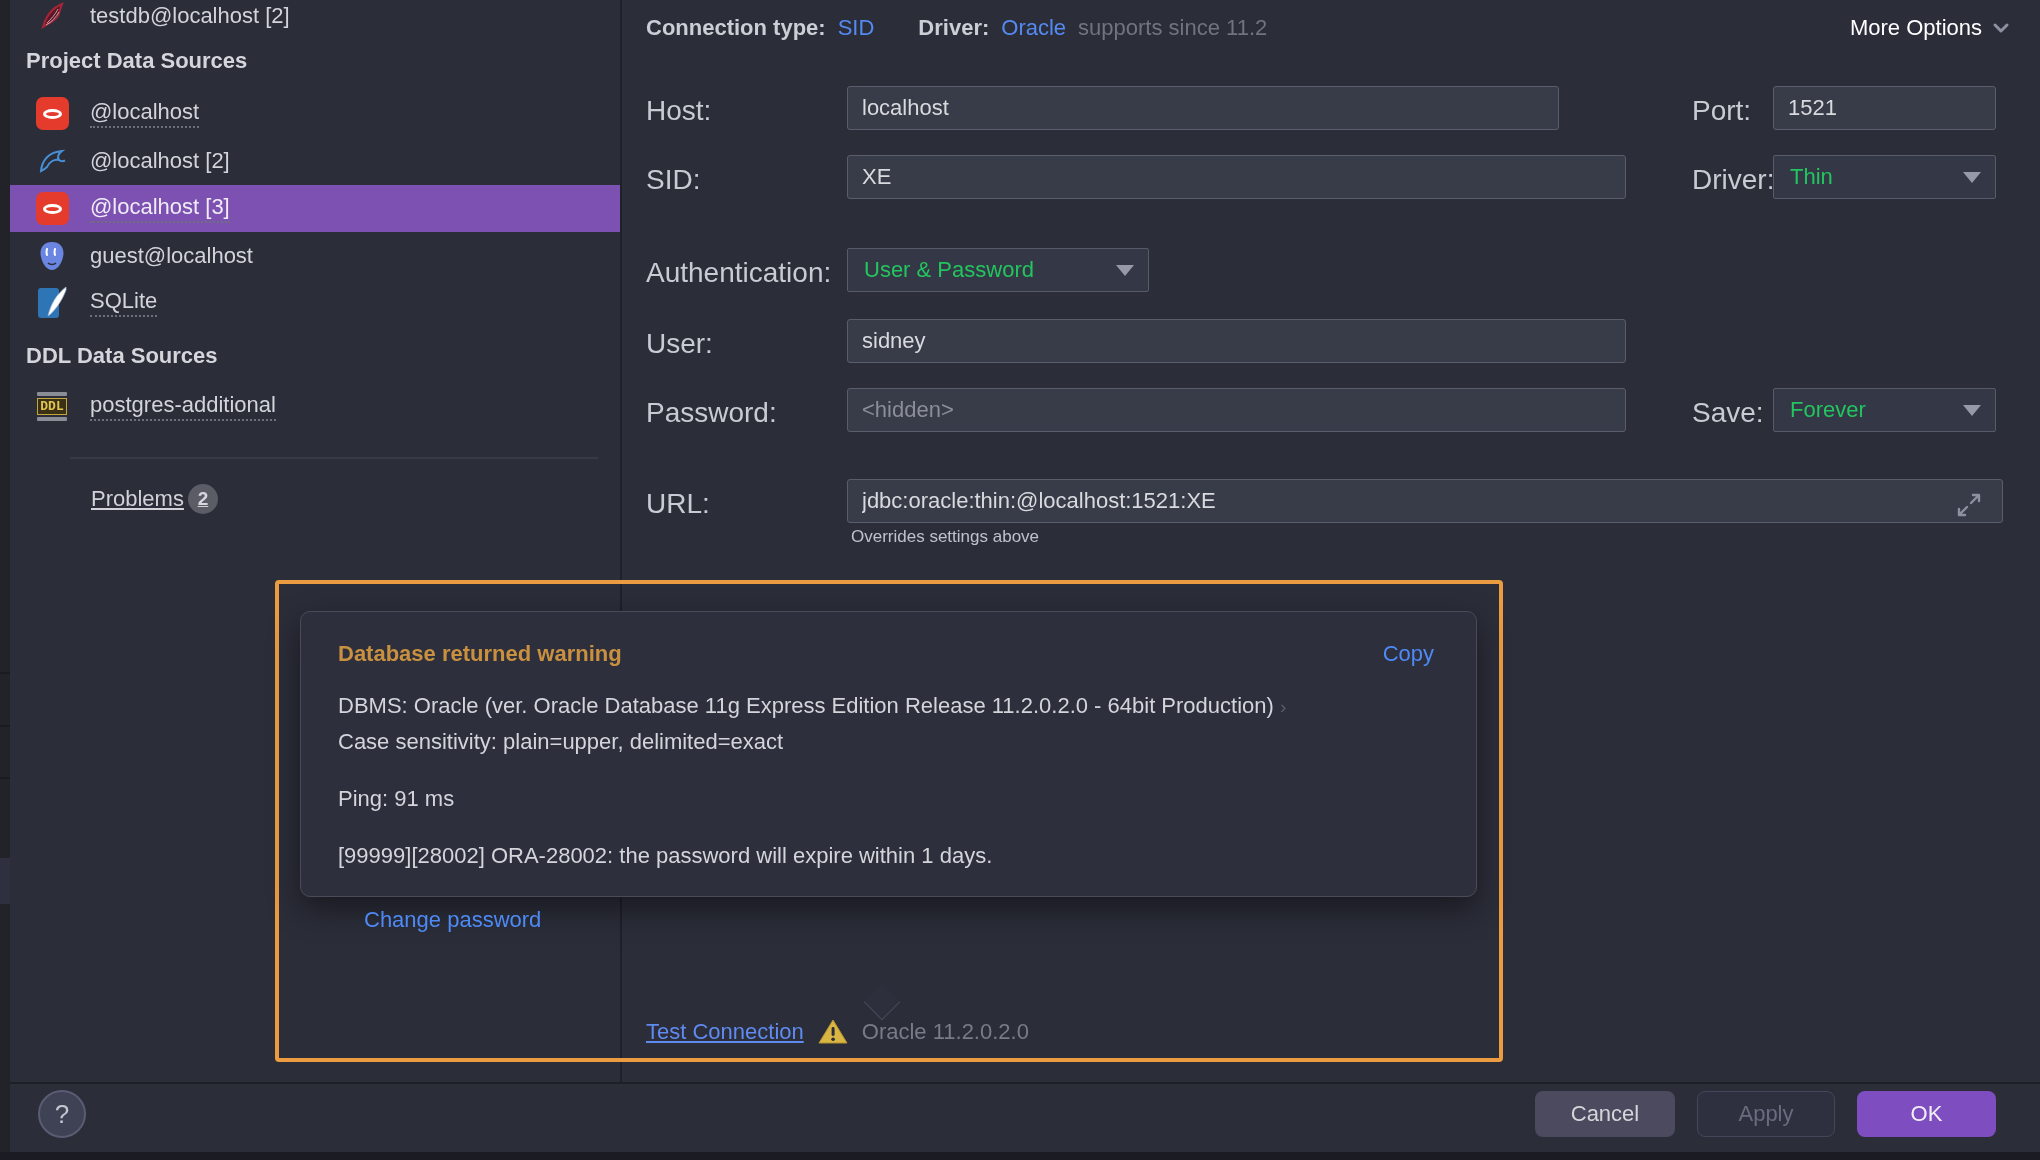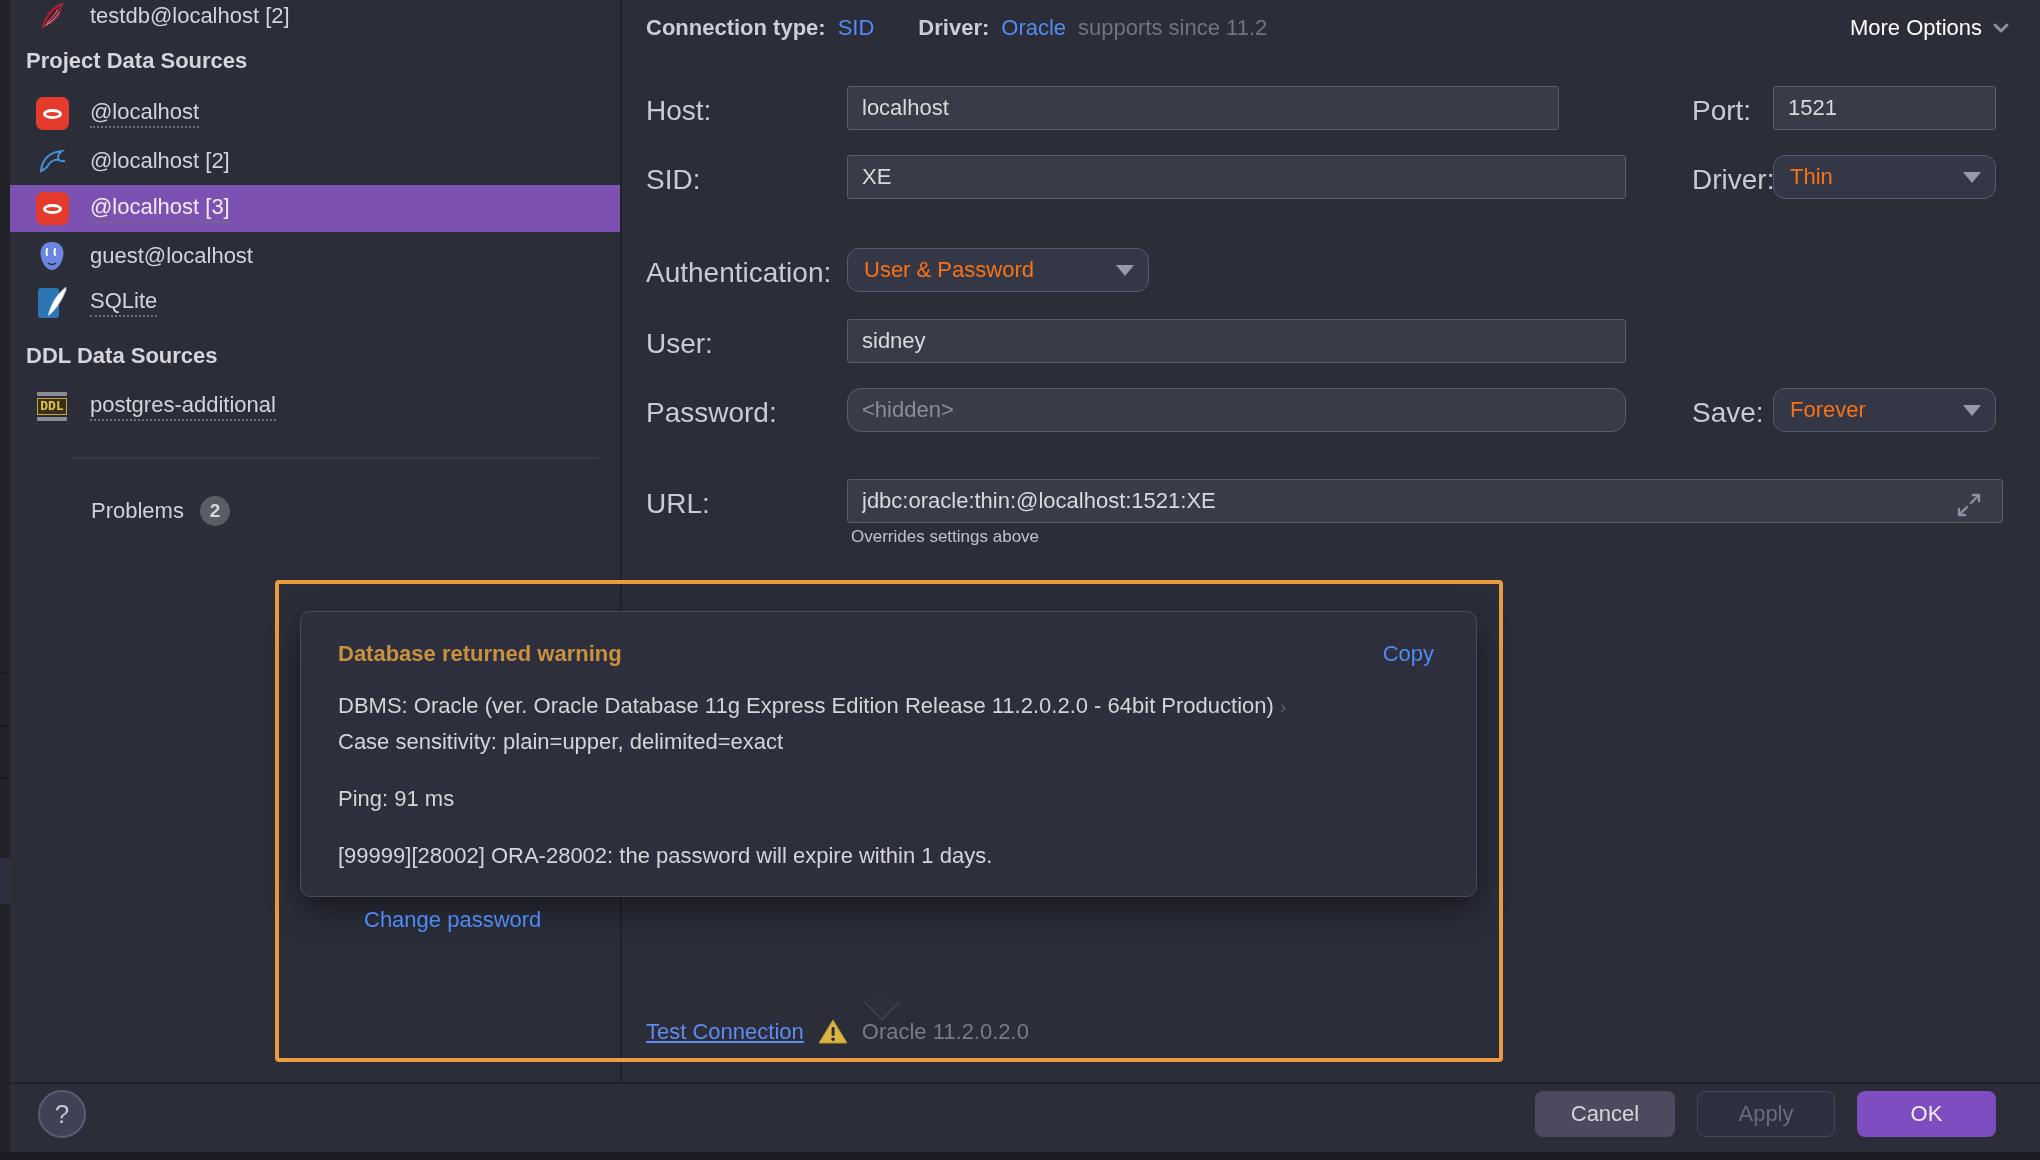--- a/index.html
+++ b/index.html
@@ -32,21 +32,21 @@
   .oracle-sq { width:33px; height:33px; background:#e43b2c; border-radius:7px;
     display:flex; align-items:center; justify-content:center; }
   .oracle-sq i { display:block; width:19px; height:10px; border:3.5px solid #fff; border-radius:50%; }
 
   .ddl-icon { display:flex; flex-direction:column; align-items:center; gap:2px; width:36px; }
   .ddl-icon .bar { width:30px; height:4px; background:#8a8d96; border-radius:1px; }
   .ddl-icon .box { font:bold 13px "Liberation Mono", monospace; color:#e0c54e;
     background:#3a3016; border:1.5px solid #c4a73b; padding:0 2px; line-height:15px; }
 
   .sdivider { left:70px; top:457px; width:528px; height:2px; background:#383a45; }
-  .problems { left:91px; top:496px; display:flex; align-items:center; gap:16px; font-size:22px; color:#d0d2d8; }
+  .problems { left:91px; top:484px; display:flex; align-items:center; gap:4px; font-size:22px; color:#d0d2d8;text-decoration:underline; }
   .badge { width:30px; height:30px; border-radius:50%; background:#5a5c66; color:#d7d8dd;
     font-size:19px; font-weight:bold; display:flex; align-items:center; justify-content:center; }
 
   .vdivider { left:620px; top:0; width:2px; height:1082px; background:#1f212a; }
 
   
   .conn-header { left:646px; top:15px; display:flex; align-items:center; font-size:22px; }
   .conn-header .lab { color:#ccced5; font-weight:bold; }
   .conn-header .blue { color:#548af2; margin-left:12px; }
   .conn-header .gap { width:44px; }
@@ -58,23 +58,23 @@
   .flabel { font-size:28px; color:#c8cbd2; }
   .finput {
     position:absolute; height:44px; background:#383b48;
     border:1.5px solid #5a5d6c; border-radius:3px;
     padding:0 14px; font-size:22px; color:#d8dade;
     font-family:"Liberation Sans", sans-serif; outline:none;
   }
   .finput::placeholder { color:#8b8e99; opacity:1; }
   .fselect {
     position:absolute; height:44px; background:#343746;
-    border:1.5px solid #575a68; border-radius:12px;
+    border:1.5px solid #575a68; border-radius:2px;
     display:flex; align-items:center; justify-content:space-between;
-    padding:0 14px 0 16px; font-size:22px; color:#f97316; cursor:pointer;
+    padding:0 14px 0 16px; font-size:22px; color:#22c55e; cursor:pointer;
   }
   .tri { width:0; height:0; border-left:9px solid transparent; border-right:9px solid transparent;
     border-top:11px solid #979aa6; }
   .note { font-size:17px; color:#bfc2cb; }
 
   
   .orange-rect { left:275px; top:580px; width:1228px; height:482px;
     border:4px solid #ec9c40; border-radius:4px; z-index:5; pointer-events:none; }
   .popup { left:300px; top:611px; width:1177px; height:286px;
     background:#2d2f3c; border:1.5px solid #494b58; border-radius:10px;
@@ -236,21 +236,21 @@
 <div class="abs flabel" style="left:646px;top:257px">Authentication:</div>
 <div class="fselect" style="left:847px;top:248px;width:302px">
   <span>User &amp; Password</span>
   <span class="tri"></span>
 </div>
 
 <div class="abs flabel" style="left:646px;top:328px">User:</div>
 <input class="finput" style="left: 847px; top: 319px; width: 779px;" readonly="" value="sidney">
 
 <div class="abs flabel" style="left:646px;top:397px">Password:</div>
-<input class="finput" style="left: 847px; top: 388px; width: 779px; border-radius: 14px;" readonly="" placeholder="&lt;hidden&gt;">
+<input class="finput" style="left: 847px; top: 388px; width: 779px;" readonly="" placeholder="&lt;hidden&gt;">
 
 <div class="abs flabel" style="left:1692px;top:397px">Save:</div>
 <div class="fselect" style="left:1773px;top:388px;width:223px">
   <span>Forever</span>
   <span class="tri"></span>
 </div>
 
 <div class="abs flabel" style="left:646px;top:488px">URL:</div>
 <input class="finput" style="left: 847px; top: 479px; width: 1156px;" readonly="" value="jdbc:oracle:thin:@localhost:1521:XE">
 <svg class="abs" style="left:1956px;top:492px" width="26" height="26" viewBox="0 0 26 26">

